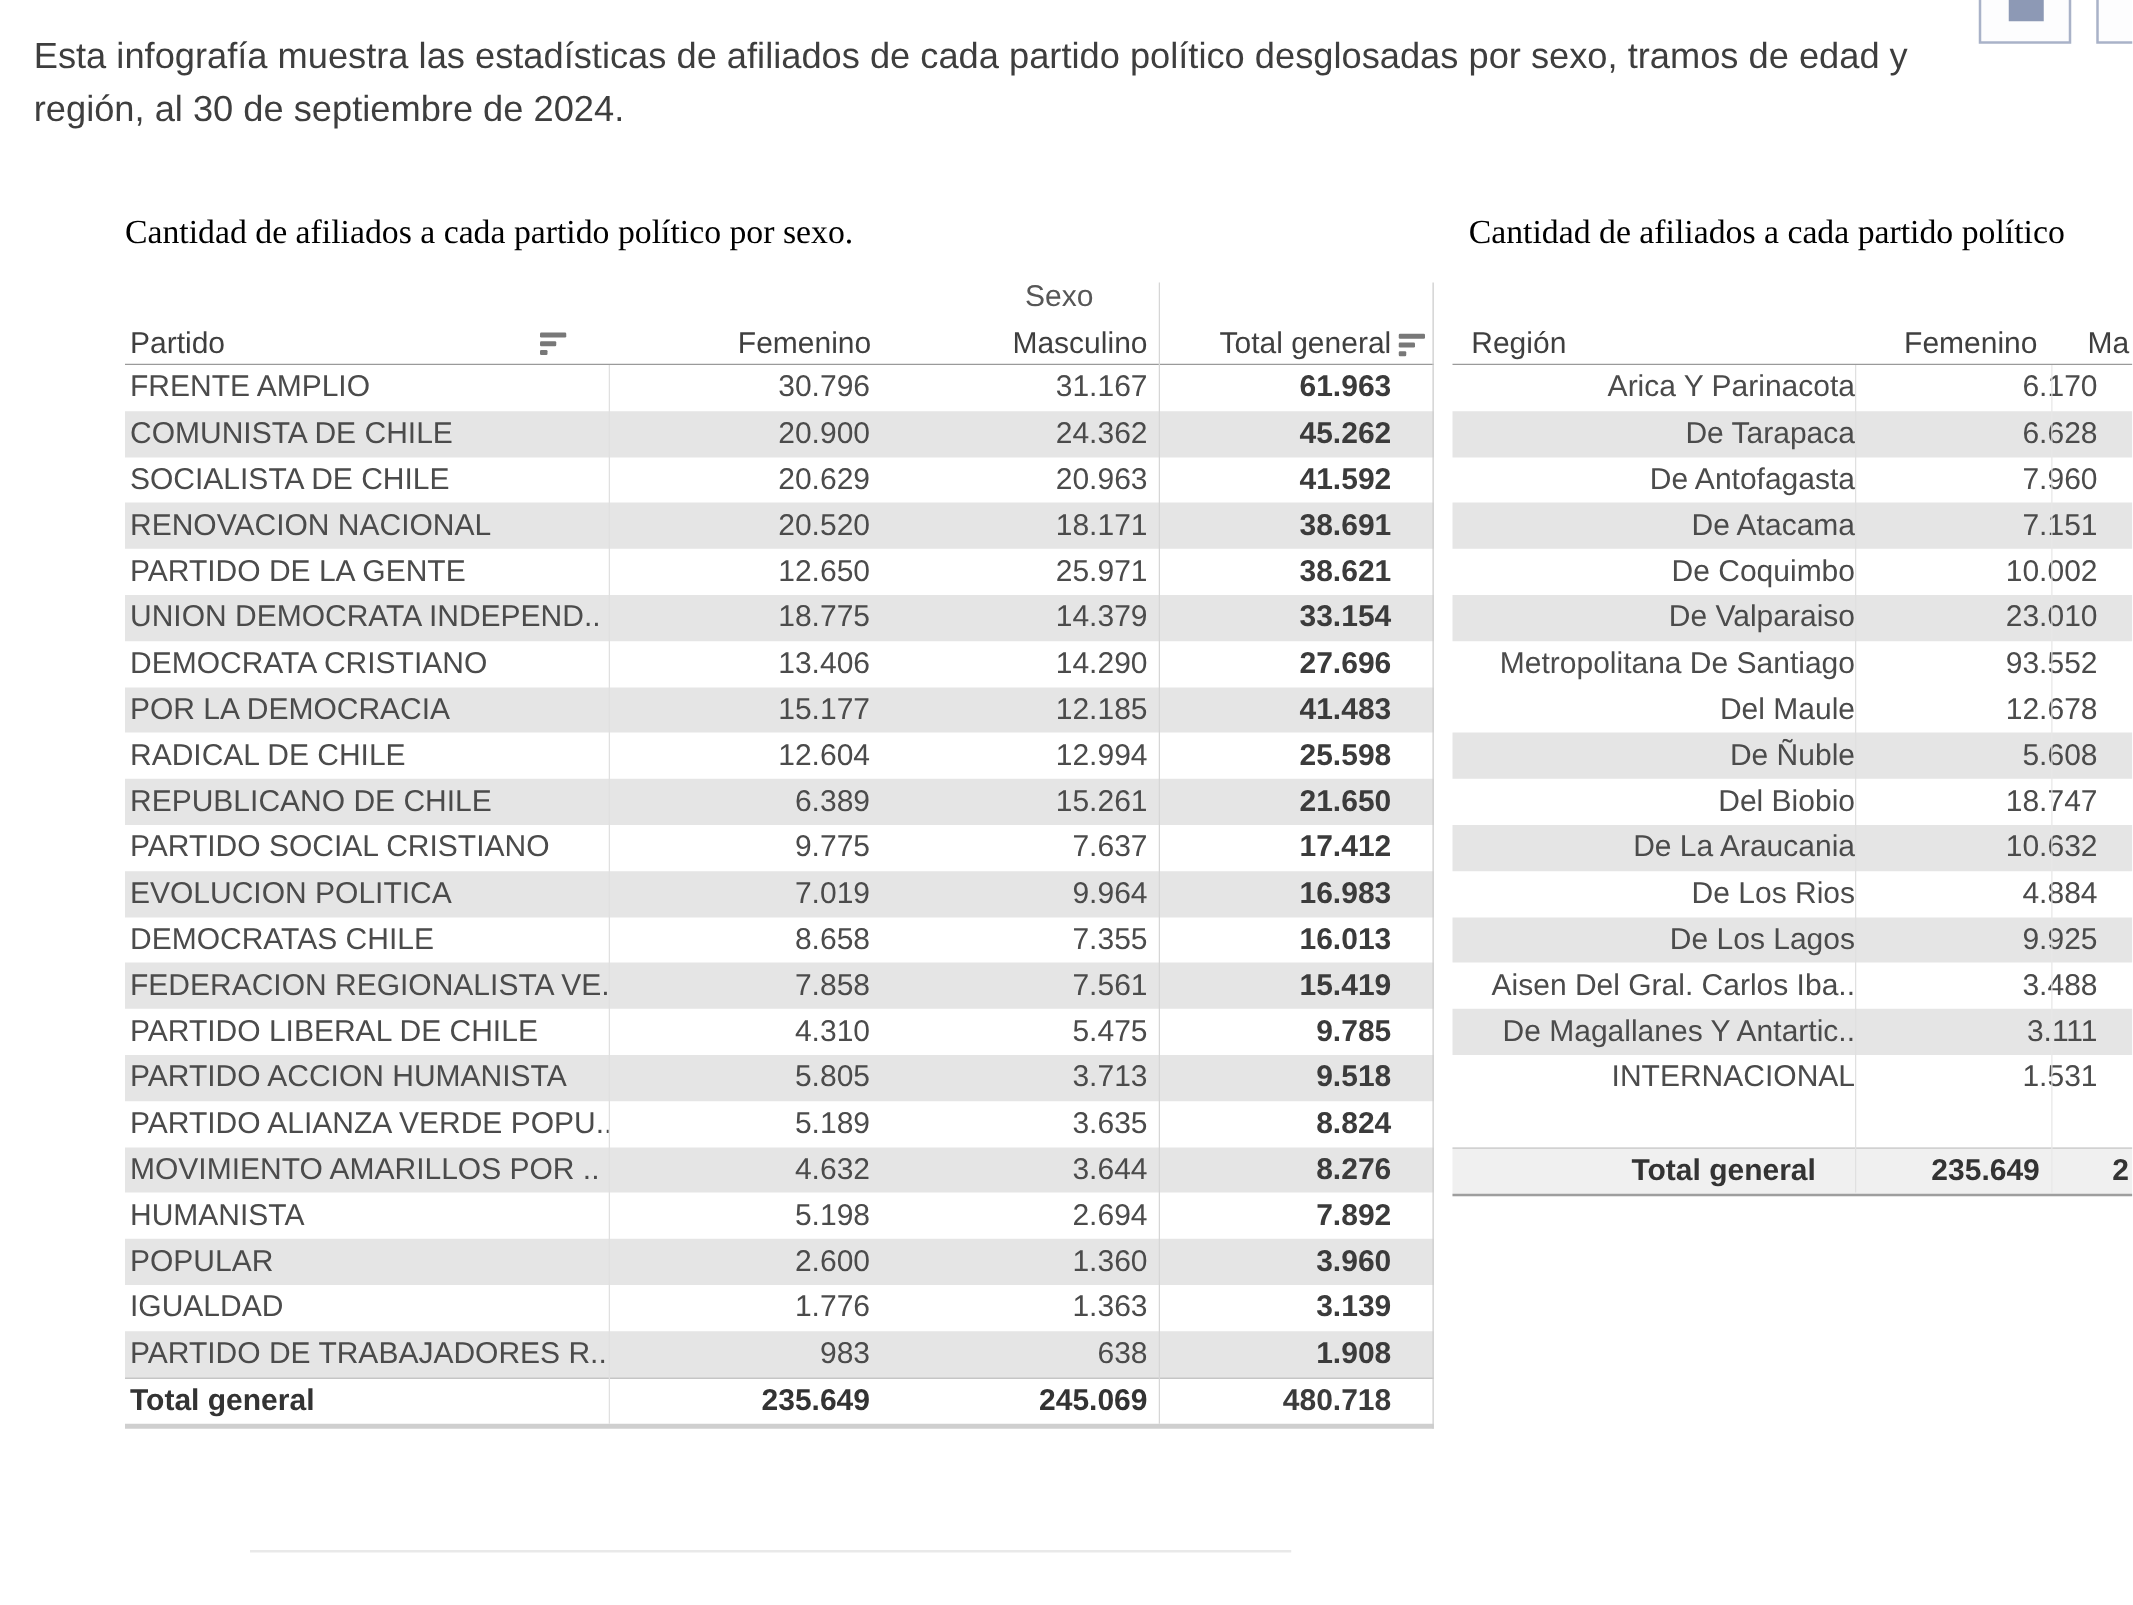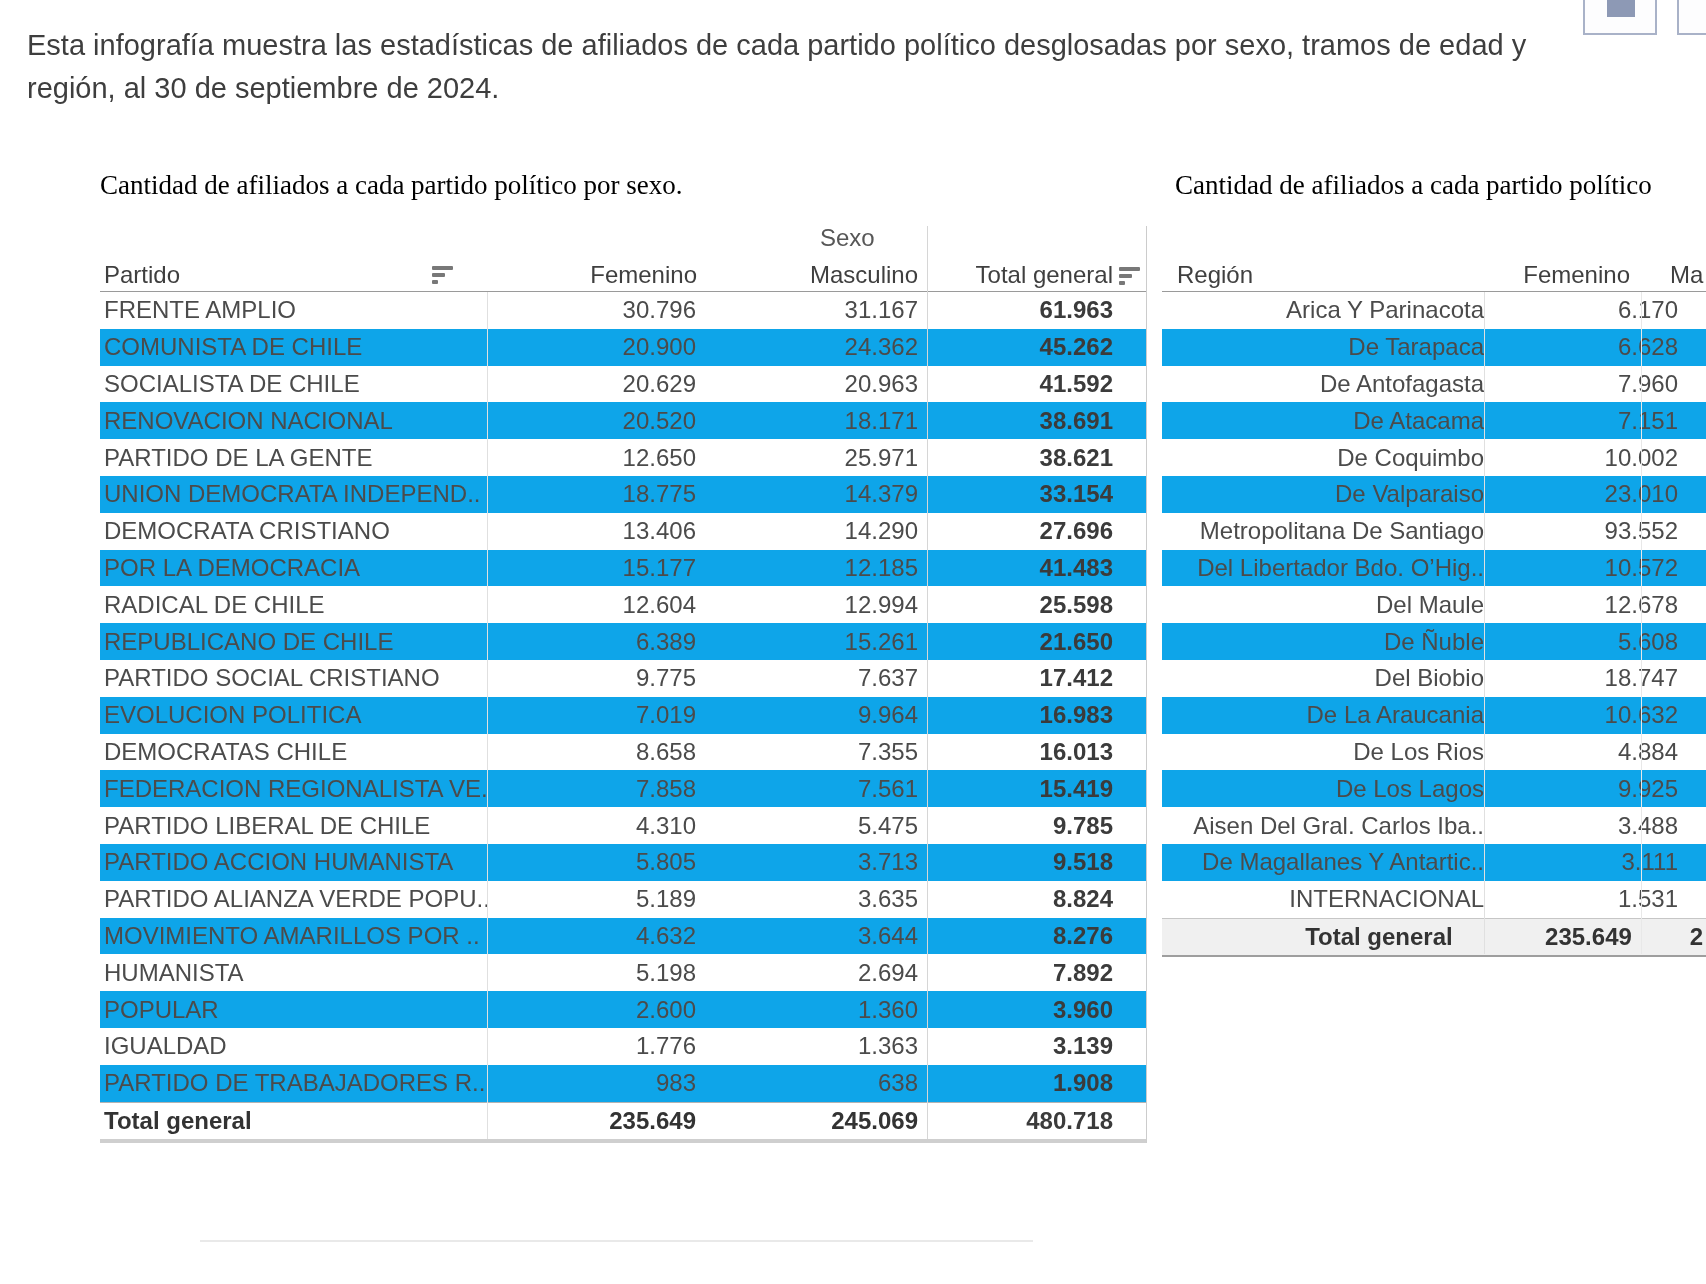--- a/index.html
+++ b/index.html
@@ -10,21 +10,21 @@
   .tbl-title{font-family:"Liberation Serif",serif;font-size:27px;color:#000;top:170px;white-space:nowrap;}
   .lt-title{left:100px;}
   .rt-title{left:1175px;}
   .group-label{top:224px;font-size:24px;color:#575757;white-space:nowrap;margin-left:29px;}
   .hdr{top:258px;height:34px;line-height:34px;font-size:24px;color:#3f3f3f;white-space:nowrap;}
   .num-h{text-align:right;}
   .underline{top:291px;height:1px;background:#9a9a9a;}
   .vline{width:1px;}
   .rows{position:absolute;}
   .trow{display:flex;height:36.8px;align-items:center;font-size:24px;color:#4b4b4b;}
-  .trow.alt{background:#0ea5e9;}
+  .trow.alt{background:#e5e5e5;}
   .c{box-sizing:border-box;white-space:nowrap;overflow:hidden;}
   .lt .cname{width:387px;padding-left:4px;}
   .lt .cfem{width:213px;text-align:right;padding-right:4px;}
   .lt .cmasc{width:228px;text-align:right;padding-right:10px;}
   .lt .ctot{width:219px;text-align:right;padding-right:34px;font-weight:bold;color:#3b3b3b;}
   .rt .cname{width:322px;padding-left:15px;text-align:right;}
   .rt .cfem{width:158px;text-align:right;padding-right:12px;margin-left:48px;}
   .rt .cmasc{width:64px;padding-left:46px;}
   .total-row{font-weight:bold;color:#333;}
   .lt-total{left:100px;top:1101.6px;width:1047px;height:36.8px;border-top:1px solid #b3b3b3;
@@ -252,24 +252,20 @@
         <div class="c cfem">10.002</div>
       </div>
       <div class="trow alt">
         <div class="c cname">De Valparaiso</div>
         <div class="c cfem">23.010</div>
       </div>
       <div class="trow">
         <div class="c cname">Metropolitana De Santiago</div>
         <div class="c cfem">93.552</div>
       </div>
-      <div class="trow alt">
-        <div class="c cname">Del Libertador Bdo. O’Hig..</div>
-        <div class="c cfem">10.572</div>
-      </div>
       <div class="trow">
         <div class="c cname">Del Maule</div>
         <div class="c cfem">12.678</div>
       </div>
       <div class="trow alt">
         <div class="c cname">De Ñuble</div>
         <div class="c cfem">5.608</div>
       </div>
       <div class="trow">
         <div class="c cname">Del Biobio</div>

